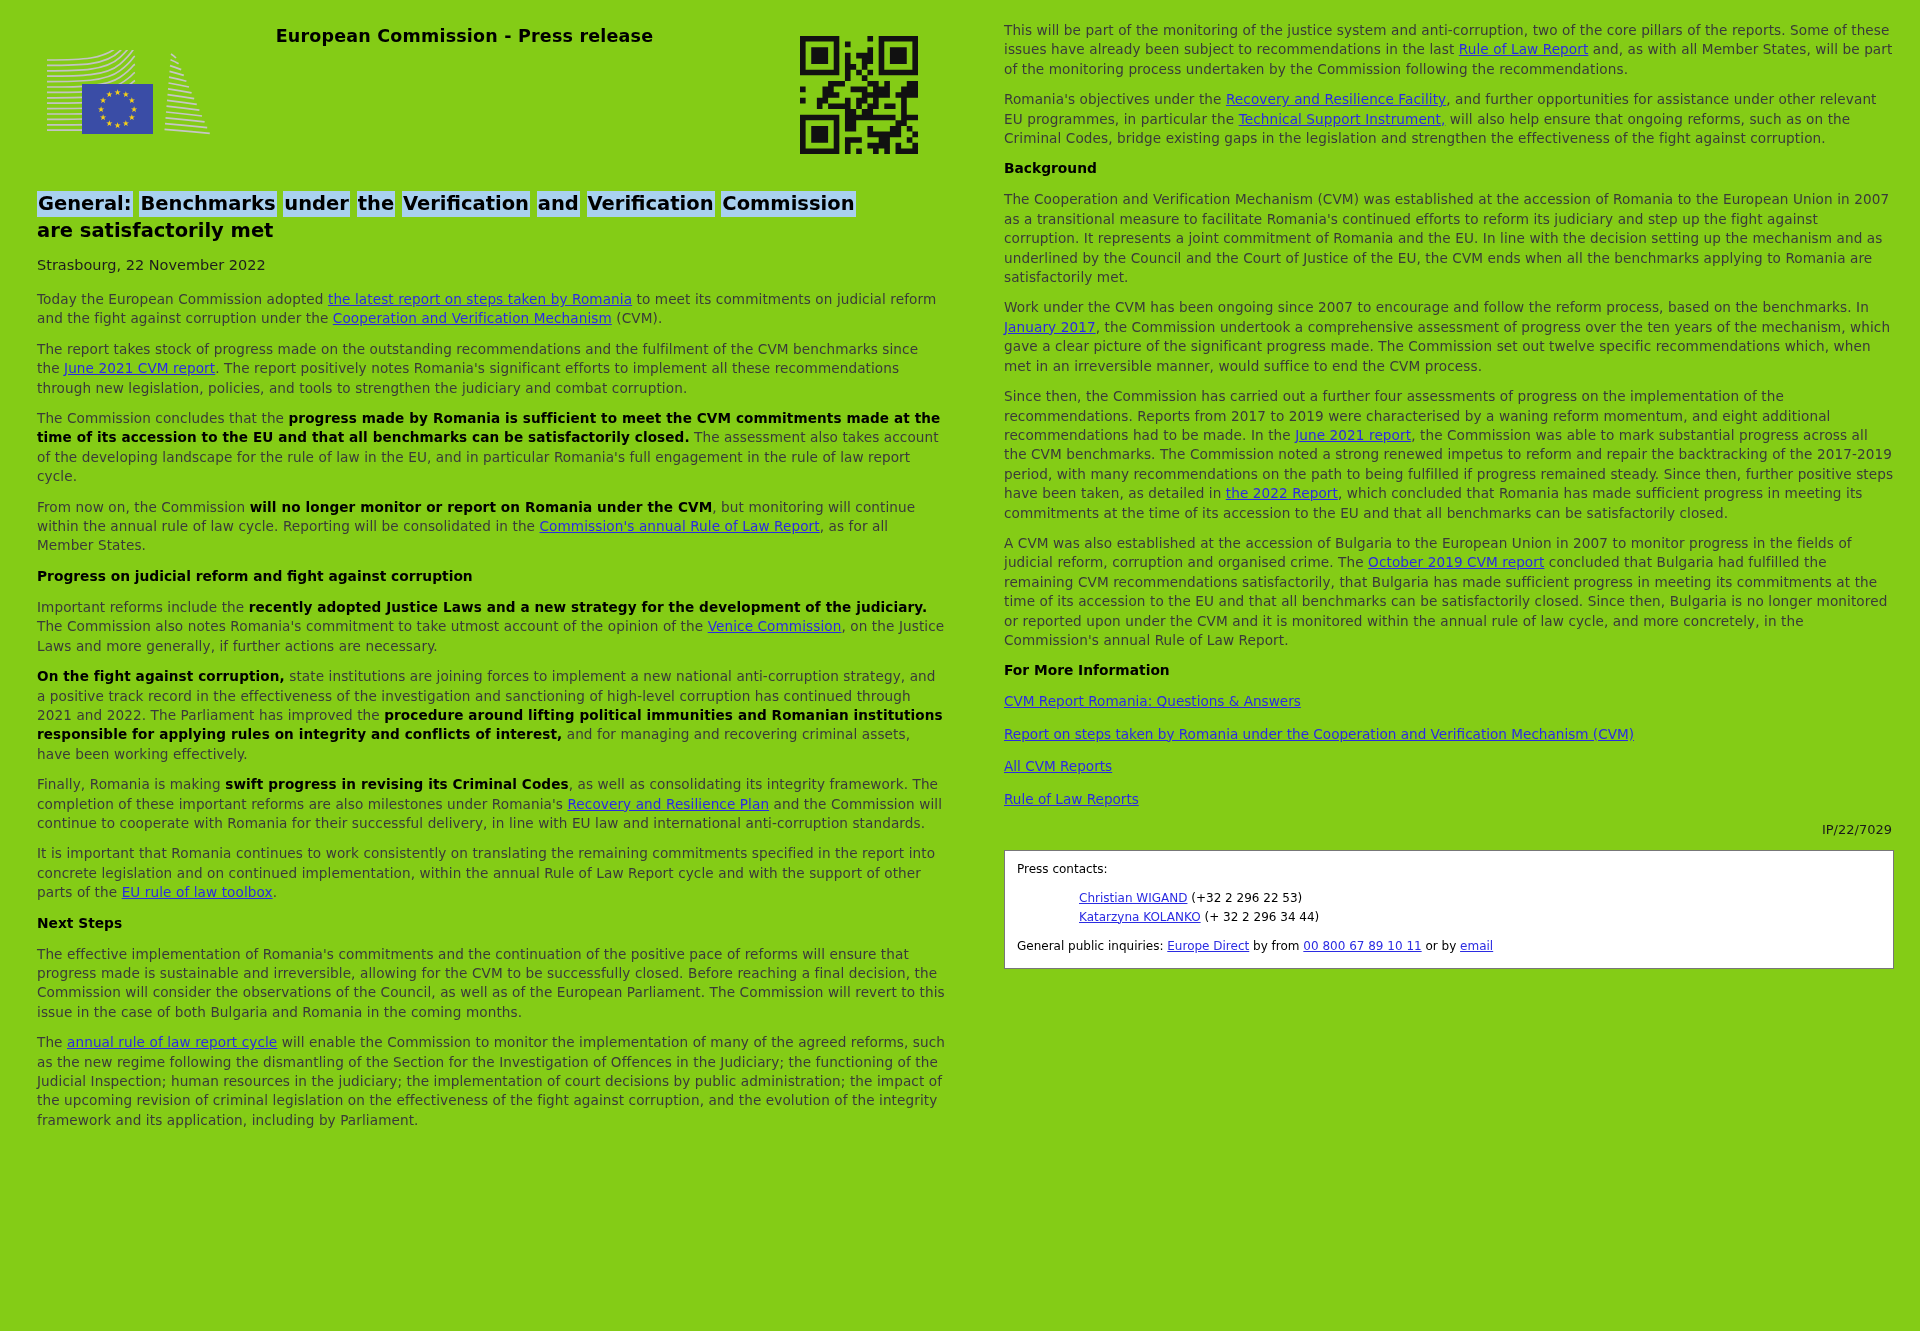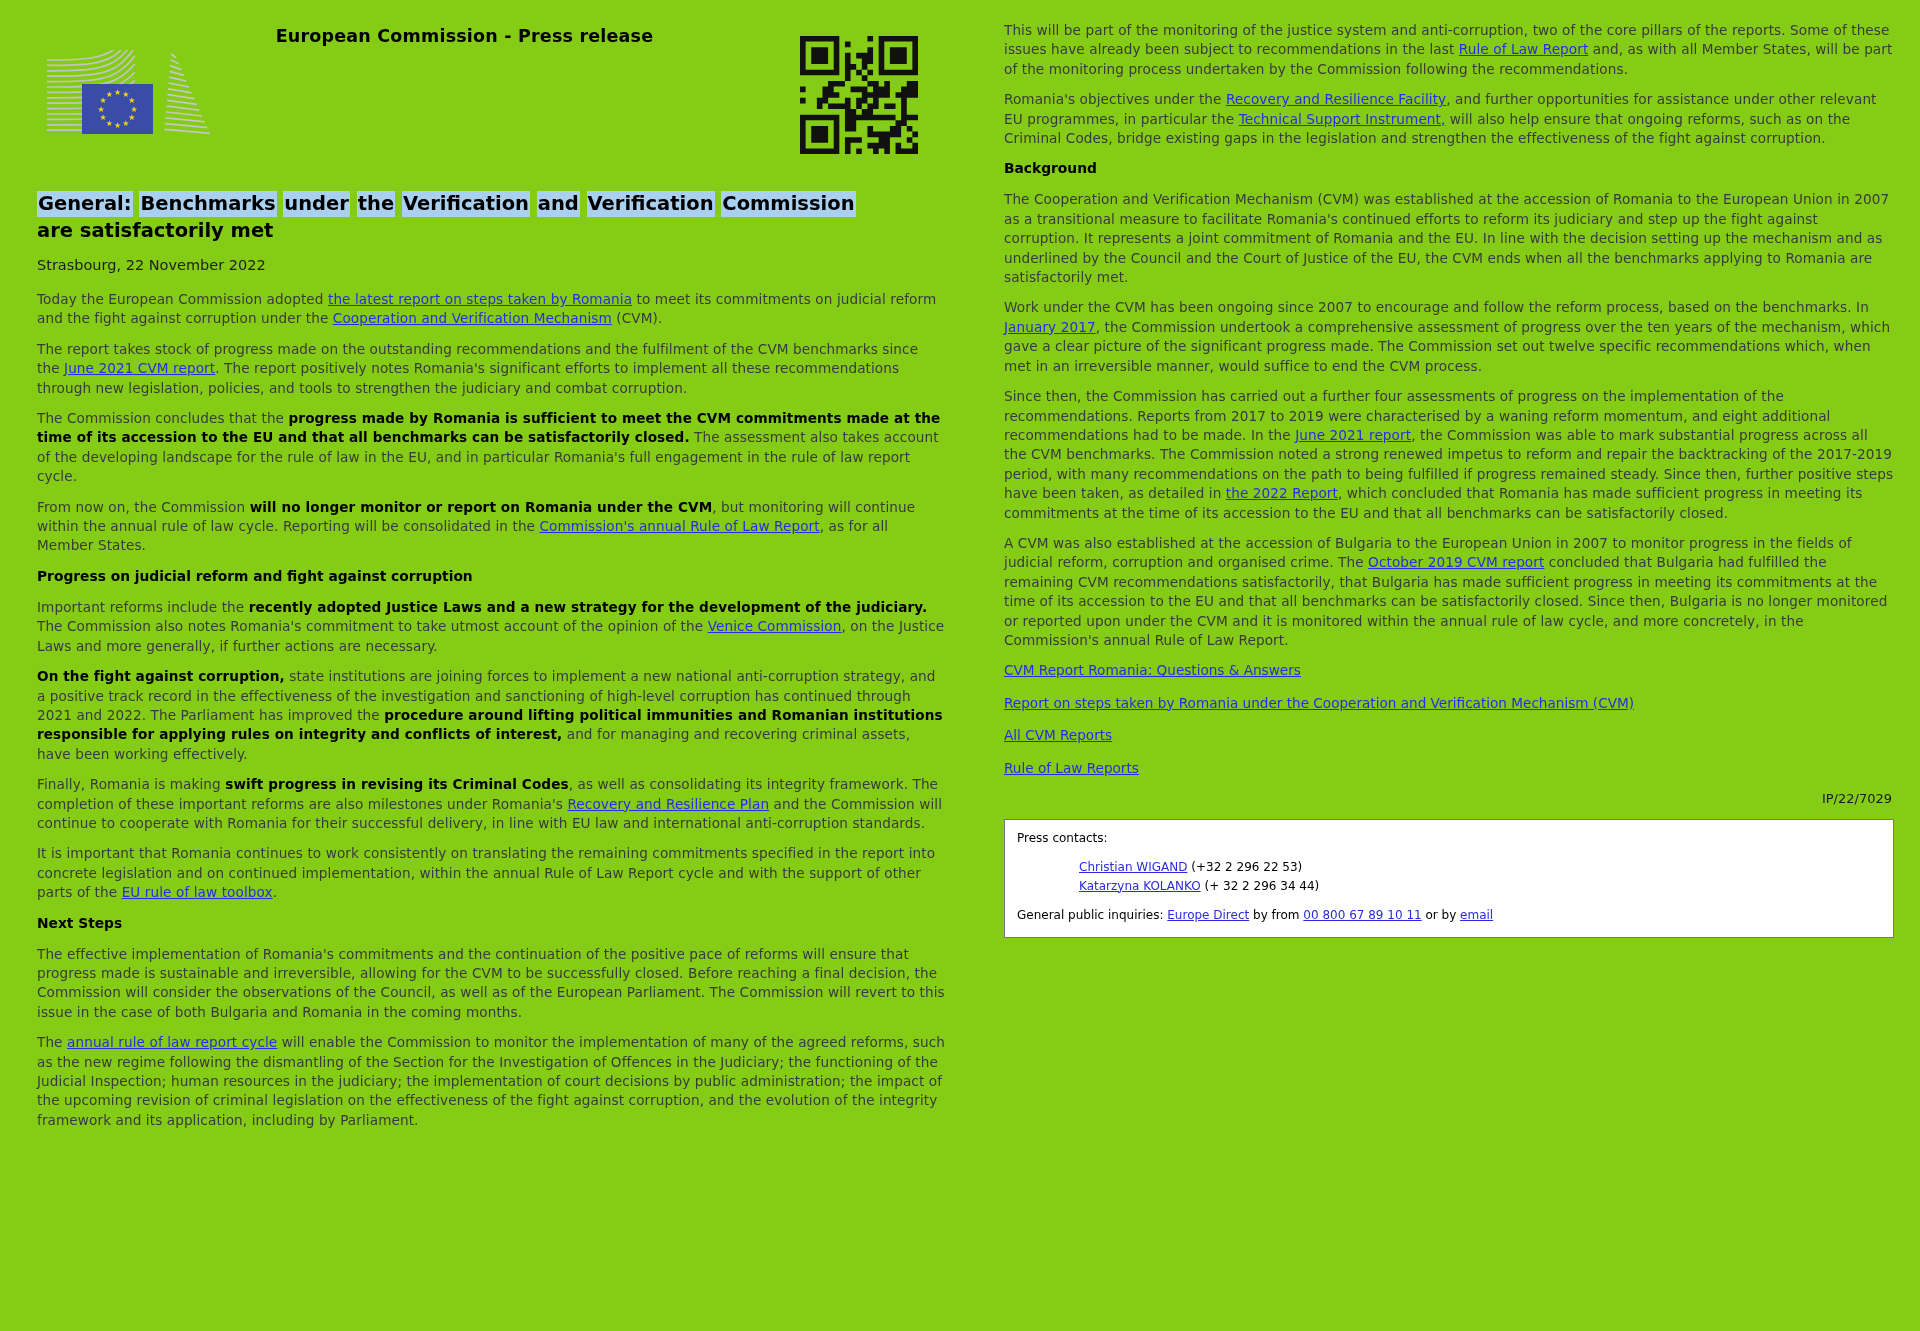--- a/index.html
+++ b/index.html
@@ -116,20 +116,21 @@
 
   <aside class="col-right">
     <div id="right-blocks">
         <p class="para"><span>This will be part of the monitoring of the justice system and anti-corruption, two of the core pillars of the reports. Some of these issues have already been subject to recommendations in the last </span><a href="#">Rule of Law Report</a><span> and, as with all Member States, will be part of the monitoring process undertaken by the Commission following the recommendations.</span></p>
         <p class="para"><span>Romania's objectives under the </span><a href="#">Recovery and Resilience Facility</a><span>, and further opportunities for assistance under other relevant EU programmes, in particular the </span><a href="#">Technical Support Instrument,</a><span> will also help ensure that ongoing reforms, such as on the Criminal Codes, bridge existing gaps in the legislation and strengthen the effectiveness of the fight against corruption.</span></p>
         <h3 class="subhead">Background</h3>
         <p class="para"><span>The Cooperation and Verification Mechanism (CVM) was established at the accession of Romania to the European Union in 2007 as a transitional measure to facilitate Romania's continued efforts to reform its judiciary and step up the fight against corruption. It represents a joint commitment of Romania and the EU. In line with the decision setting up the mechanism and as underlined by the Council and the Court of Justice of the EU, the CVM ends when all the benchmarks applying to Romania are satisfactorily met.</span></p>
         <p class="para"><span>Work under the CVM has been ongoing since 2007 to encourage and follow the reform process, based on the benchmarks. In </span><a href="#">January 2017</a><span>, the Commission undertook a comprehensive assessment of progress over the ten years of the mechanism, which gave a clear picture of the significant progress made. The Commission set out twelve specific recommendations which, when met in an irreversible manner, would suffice to end the CVM process.</span></p>
         <p class="para"><span>Since then, the Commission has carried out a further four assessments of progress on the implementation of the recommendations. Reports from 2017 to 2019 were characterised by a waning reform momentum, and eight additional recommendations had to be made. In the </span><a href="#">June 2021 report</a><span>, the Commission was able to mark substantial progress across all the CVM benchmarks. The Commission noted a strong renewed impetus to reform and repair the backtracking of the 2017-2019 period, with many recommendations on the path to being fulfilled if progress remained steady. Since then, further positive steps have been taken, as detailed in </span><a href="#">the 2022 Report</a><span>, which concluded that Romania has made sufficient progress in meeting its commitments at the time of its accession to the EU and that all benchmarks can be satisfactorily closed.</span></p>
         <p class="para"><span>A CVM was also established at the accession of Bulgaria to the European Union in 2007 to monitor progress in the fields of judicial reform, corruption and organised crime. The </span><a href="#">October 2019 CVM report</a><span> concluded that Bulgaria had fulfilled the remaining CVM recommendations satisfactorily, that Bulgaria has made sufficient progress in meeting its commitments at the time of its accession to the EU and that all benchmarks can be satisfactorily closed. Since then, Bulgaria is no longer monitored or reported upon under the CVM and it is monitored within the annual rule of law cycle, and more concretely, in the Commission's annual Rule of Law Report.</span></p>
+        <h3 class="subhead">For More Information</h3>
         <p class="standalone"><a href="#">CVM Report Romania: Questions &amp; Answers</a></p>
         <p class="standalone"><a href="#">Report on steps taken by Romania under the Cooperation and Verification Mechanism (CVM)</a></p>
         <p class="standalone"><a href="#">All CVM Reports</a></p>
         <p class="standalone"><a href="#">Rule of Law Reports</a></p>
       </div>
     <div class="ref">IP/22/7029</div>
     <div class="press-box">
       <div class="pb-label">Press contacts:</div>
       <div class="pb-contacts" id="pb-contacts">
           <div><a href="#">Christian WIGAND</a> (+32 2 296 22 53)</div>

